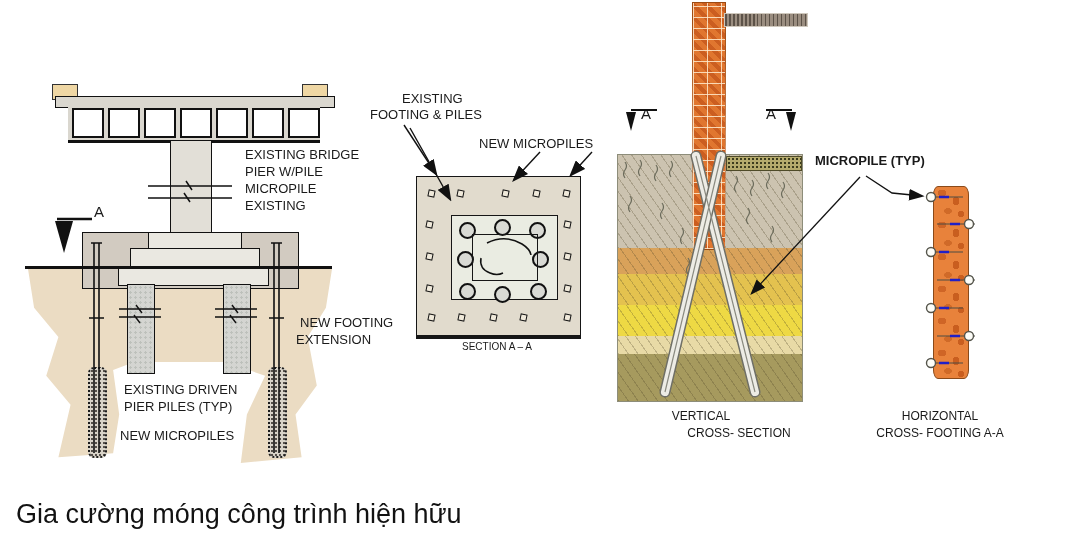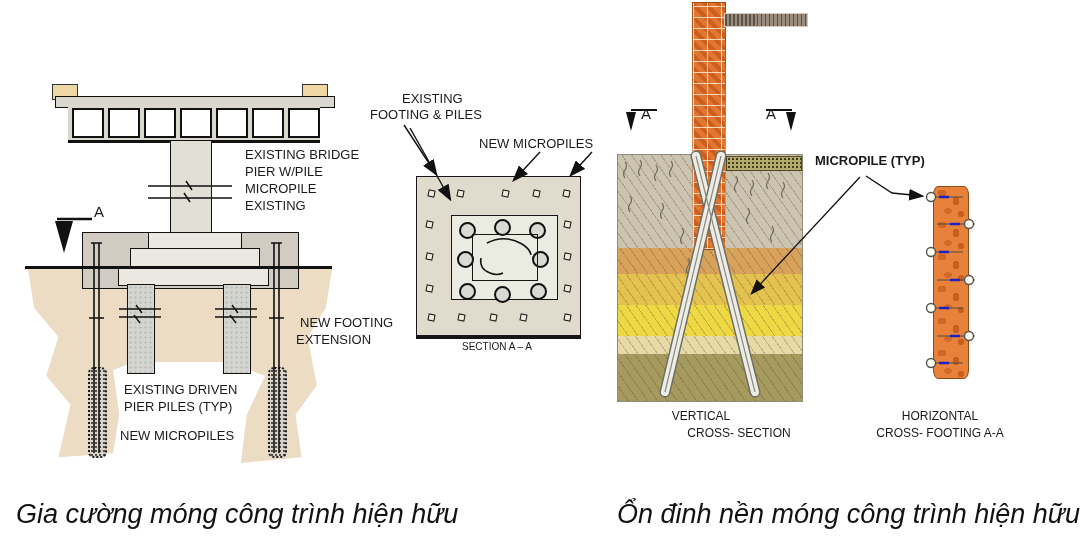--- a/index.html
+++ b/index.html
@@ -3,21 +3,21 @@
 <meta charset="utf-8">
 <style>
   html,body{margin:0;padding:0;background:#fff;}
   #stage{position:relative;width:1085px;height:537px;background:#ffffff;overflow:hidden;
          font-family:"Liberation Sans",sans-serif;color:#111;}
   .abs{position:absolute;}
   .lbl{position:absolute;font-size:13px;line-height:17px;white-space:nowrap;color:#1a1a1a;}
   .ttl{position:absolute;font-size:12px;font-weight:normal;white-space:nowrap;color:#1a1a1a;
        transform:translateX(-50%);}
   .marker-a{position:absolute;font-size:15px;color:#1a1a1a;}
-  .caption{position:absolute;top:499px;font-size:27px;font-style:italic;color:#121212;white-space:nowrap;}
+  .caption{position:absolute;top:499px;font-size:27px;color:#121212;white-space:nowrap;}
   
   .deck-slab{left:55px;top:96px;width:278px;height:10px;background:#dad7cf;border:1.5px solid #111;}
   .deck-body{left:68px;top:106px;width:252px;height:34px;background:#dad7cf;border-bottom:3px solid #111;}
   .deck-cell{position:absolute;top:2px;width:28px;height:26px;background:#fff;border:2.5px solid #111;}
   .curb{background:#efd7a4;border:1.2px solid #333;}
   .pier{left:170px;top:140px;width:40px;height:92px;background:#e2dfd7;border:1.5px solid #111;}
   .foot-ext{left:82px;top:232px;width:215px;height:55px;background:#d2cbc1;border:1.5px solid #111;}
   .foot-step{position:absolute;background:#eae8e1;border:1.5px solid #111;}
   .groundline{left:25px;top:266px;width:307px;height:2.5px;background:#111;}
   .soil1{left:28px;top:269px;width:304px;height:194px;background:#ebdcc3;
@@ -153,21 +153,20 @@
   <div class="marker-a" style="left:766px;top:105px;">A</div>
   <div class="ttl" style="left:701px;top:409px;">VERTICAL</div>
   <div class="ttl" style="left:739px;top:426px;">CROSS- SECTION</div>
 
   <div class="abs hstrip"></div>
   <div class="lbl" style="left:815px;top:152px;font-weight:bold;">MICROPILE (TYP)</div>
   <div class="ttl" style="left:940px;top:409px;">HORIZONTAL</div>
   <div class="ttl" style="left:940px;top:426px;">CROSS- FOOTING A-A</div>
 
   <div class="caption" style="left:16px;">Gia cường móng công trình hiện hữu</div>
-  <div class="caption" style="left:617px;">Ổn đinh nền móng công trình hiện hữu</div>
 
   <svg class="overlay" width="1085" height="537" viewBox="0 0 1085 537">
     <defs>
       <marker id="ah" markerWidth="12" markerHeight="9" refX="10" refY="4.5" orient="auto">
         <path d="M0,0 L12,4.5 L0,9 Z" fill="#111"></path>
       </marker>
     </defs>
 
     <g>
       <path d="M57,219 H92" stroke="#111" stroke-width="2.5" fill="none"></path>

